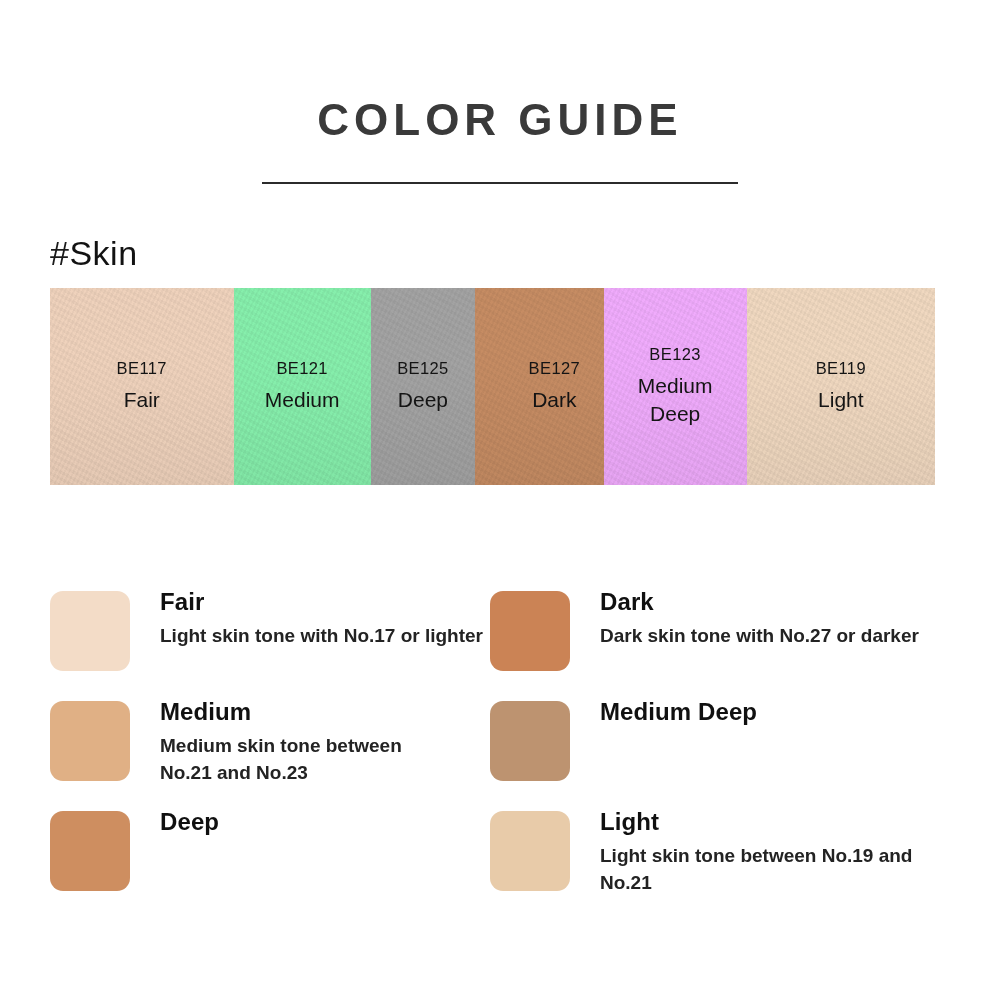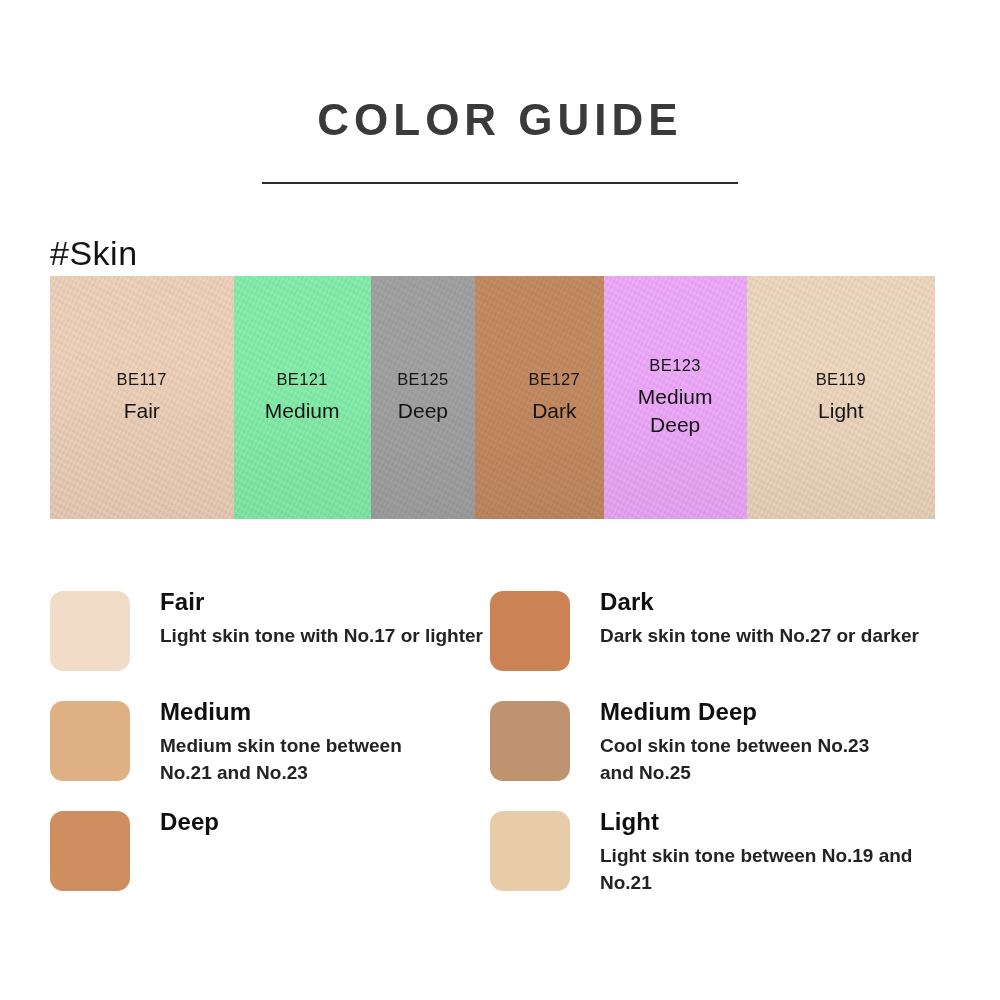--- a/index.html
+++ b/index.html
@@ -46,23 +46,23 @@
   }
   .section-heading .hash {
     font-weight: 300;
     color: #1a1a1a;
   }
 
   
   .band {
     position: absolute;
     left: 50px;
-    top: 276px;
+    top: 288px;
     width: 885px;
-    height: 243px;
+    height: 197px;
     display: flex;
     overflow: hidden;
   }
   .band-seg {
     position: relative;
     height: 100%;
     display: flex;
     flex-direction: column;
     align-items: center;
     justify-content: center;
@@ -214,22 +214,20 @@
       <div class="legend-text">
         <div class="legend-name">Medium</div>
         <div class="legend-desc">Medium skin tone between
 No.21 and No.23</div>
       </div>
     </div>
     <div class="legend-item">
       <div class="legend-swatch" style="background: rgb(189, 147, 112);"></div>
       <div class="legend-text">
         <div class="legend-name">Medium Deep</div>
-        <div class="legend-desc">Cool skin tone between No.23
-and No.25</div>
       </div>
     </div>
     <div class="legend-item">
       <div class="legend-swatch" style="background: rgb(206, 142, 96);"></div>
       <div class="legend-text">
         <div class="legend-name">Deep</div>
       </div>
     </div>
     <div class="legend-item">
       <div class="legend-swatch" style="background: rgb(232, 203, 169);"></div>

